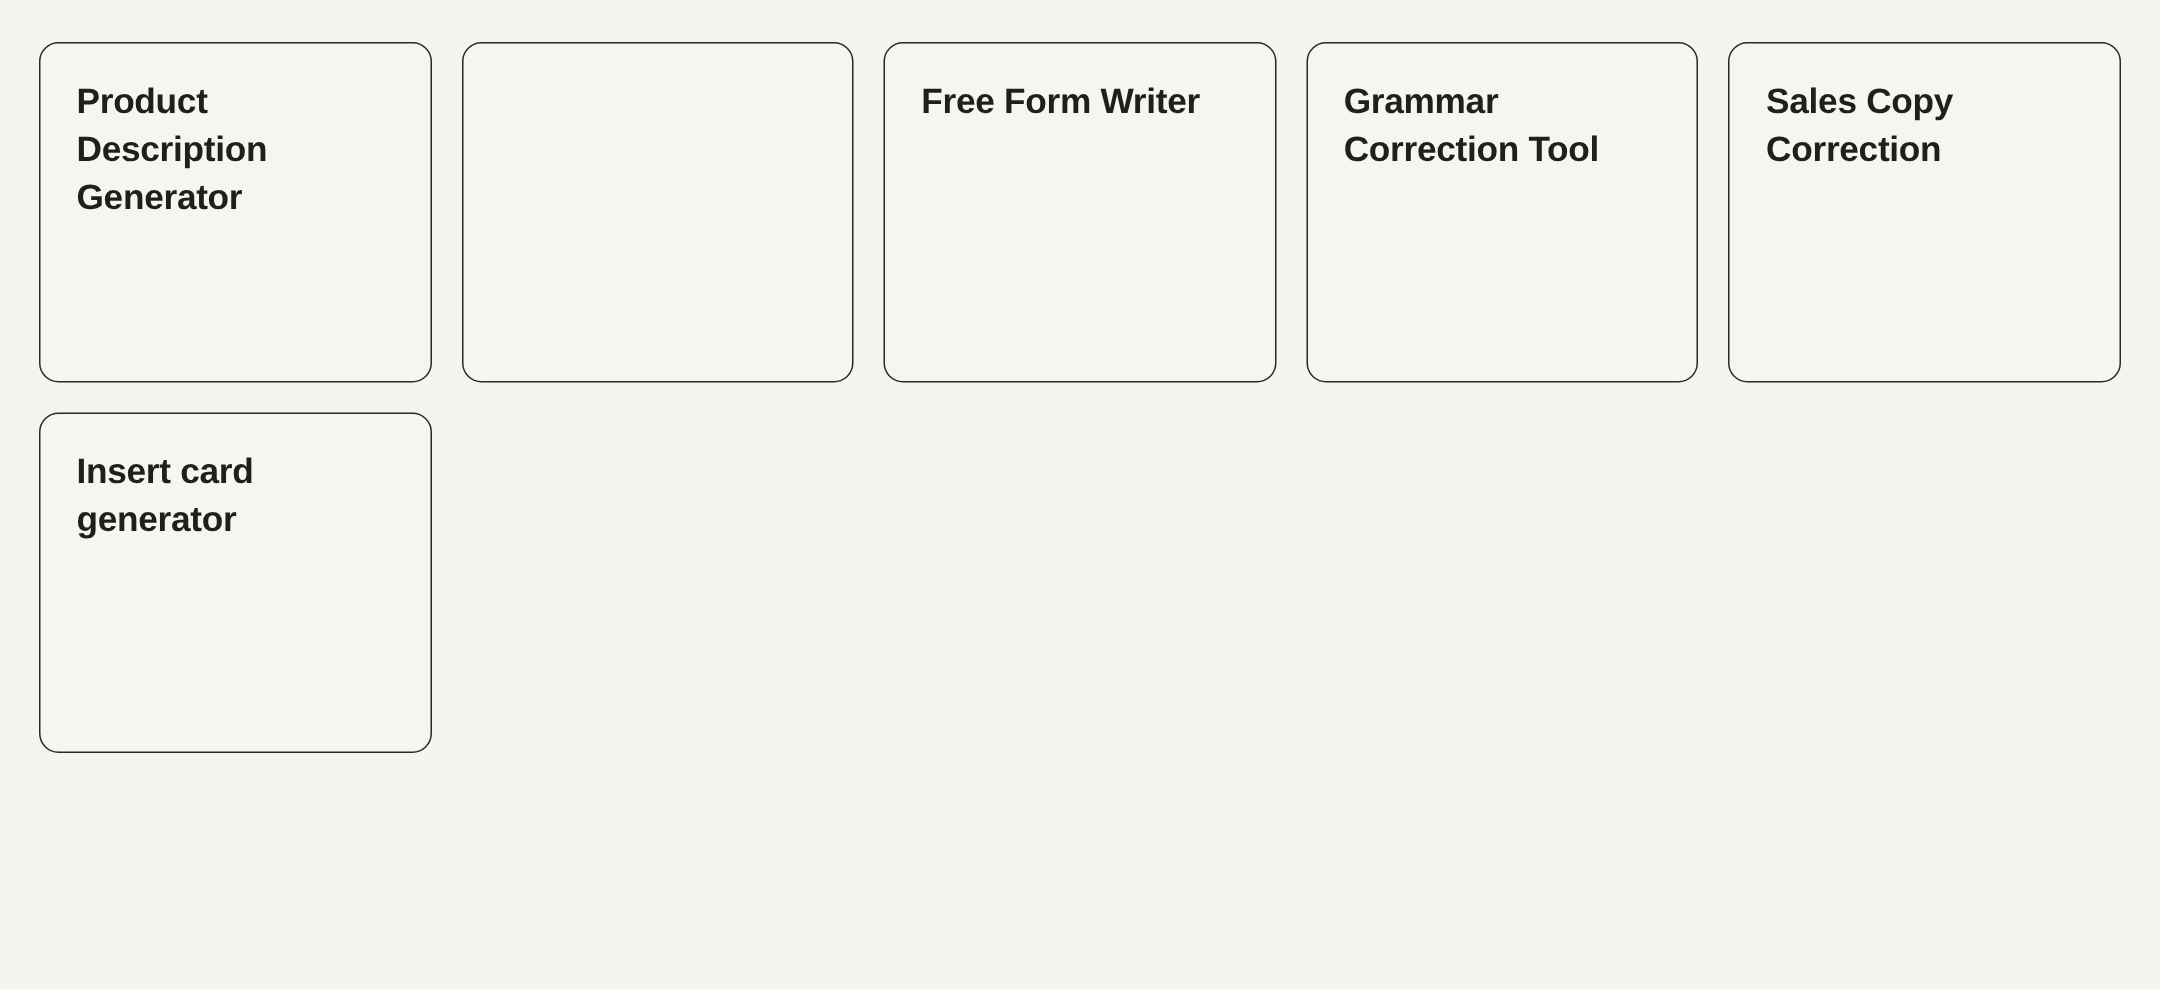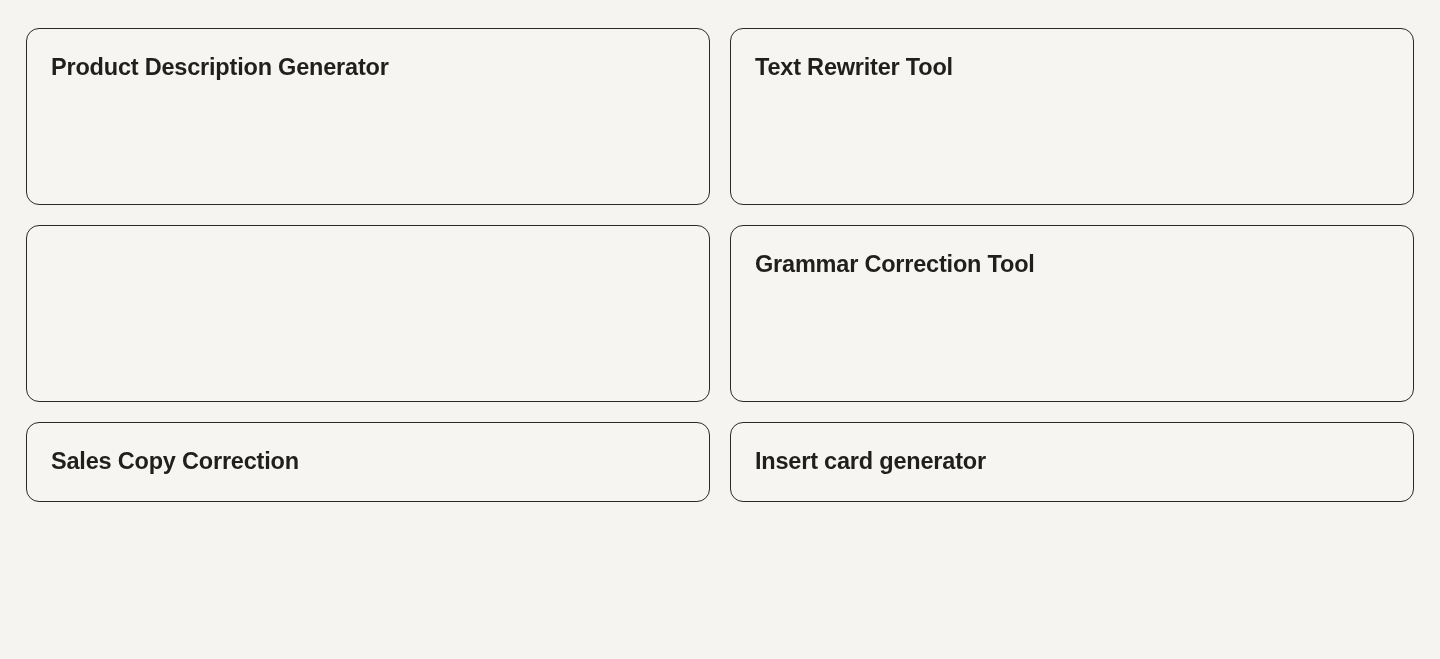--- a/index.html
+++ b/index.html
@@ -14,21 +14,21 @@
     font-family: "Liberation Sans", "DejaVu Sans", sans-serif;
     overflow: hidden;
   }
 
   .tool-grid {
     box-sizing: border-box;
     width: 1440px;
     height: 532px;
     padding: 28px 26px 30px 26px;
     display: grid;
-    grid-template-columns: repeat(2, 1fr);
+    grid-template-columns: repeat(5, 1fr);
     grid-template-rows: repeat(2, 1fr);
     column-gap: 20px;
     row-gap: 20px;
     background: #f5f4f0;
   }
 
   .tool-card {
     box-sizing: border-box;
     background: #f7f5f2;
     border: 1.5px solid #2b2926;
@@ -64,26 +64,26 @@
 <body>
 
 <main class="tool-grid">
 
   <div class="tool-card">
     <h2 class="tool-card-title">Product Description Generator</h2>
     <div class="tool-card-body"></div>
   </div>
 
   <div class="tool-card">
-    <h2 class="tool-card-title">Text Rewriter Tool</h2>
     <div class="tool-card-body"></div>
   </div>
 
 
   <div class="tool-card">
+    <h2 class="tool-card-title">Free Form Writer</h2>
     <div class="tool-card-body"></div>
   </div>
 
 
   <div class="tool-card">
     <h2 class="tool-card-title">Grammar Correction Tool</h2>
     <div class="tool-card-body"></div>
   </div>
 
   <div class="tool-card">

